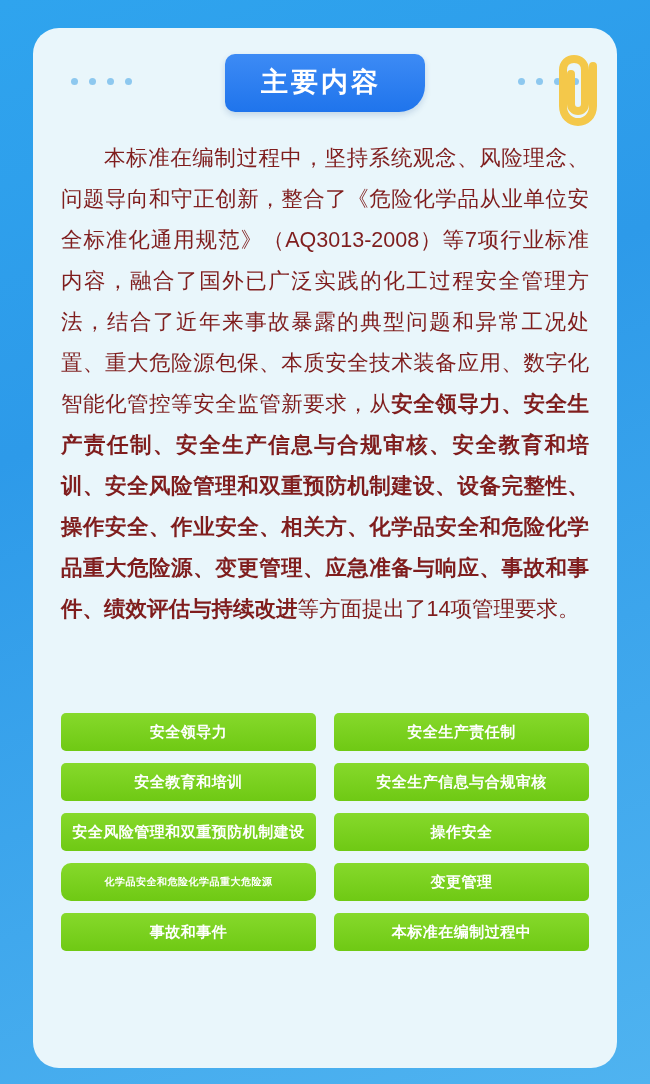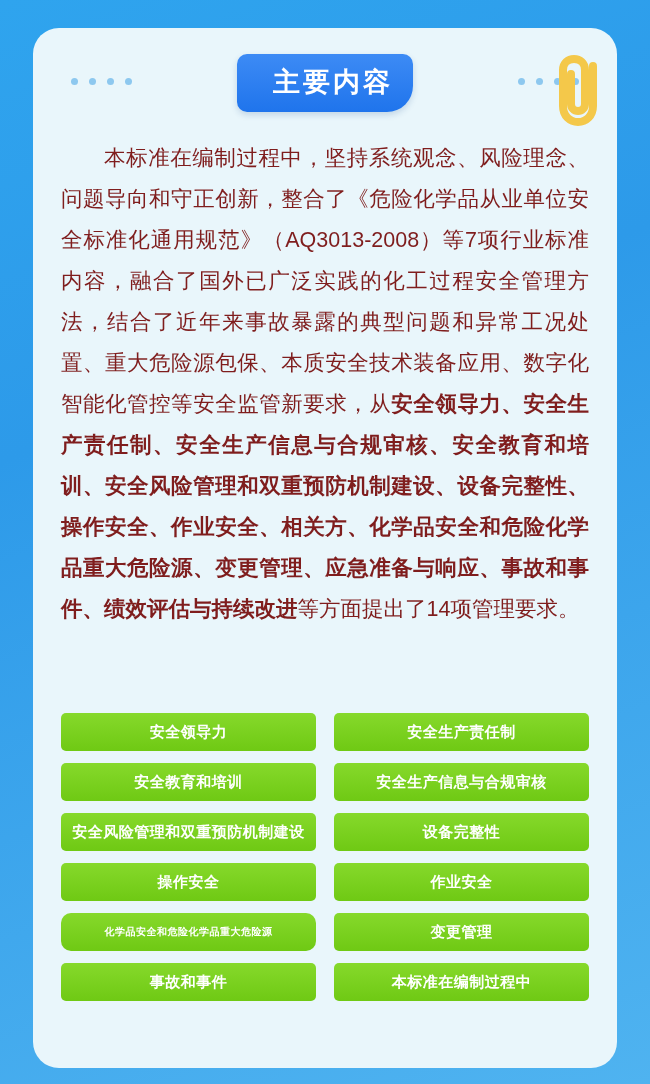--- a/index.html
+++ b/index.html
@@ -50,21 +50,21 @@
     position: absolute;
     left: 50%;
     transform: translateX(-50%);
     top: 8px;
     background: #2b7ff0;
     background: linear-gradient(180deg, #3d8bf5 0%, #1f74ec 100%);
     color: #ffffff;
     font-size: 27px;
     font-weight: bold;
     letter-spacing: 3px;
-    padding: 10px 20px 12px 36px;
+    padding: 10px 44px 12px 36px;
     border-radius: 10px 10px 26px 10px;
     white-space: nowrap;
     box-shadow: 0 3px 6px rgba(20,70,140,0.18);
   }
   .dots {
     position: absolute;
     top: 32px;
     display: flex;
     gap: 11px;
   }
@@ -160,23 +160,21 @@
       <div class="body-text">
         <span>本标准在编制过程中，坚持系统观念、风险理念、问题导向和守正创新，整合了《危险化学品从业单位安全标准化通用规范》（AQ3013-2008）等7项行业标准内容，融合了国外已广泛实践的化工过程安全管理方法，结合了近年来事故暴露的典型问题和异常工况处置、重大危险源包保、本质安全技术装备应用、数字化智能化管控等安全监管新要求，从</span><b>安全领导力、安全生产责任制、安全生产信息与合规审核、安全教育和培训、安全风险管理和双重预防机制建设、设备完整性、操作安全、作业安全、相关方、化学品安全和危险化学品重大危险源、变更管理、应急准备与响应、事故和事件、绩效评估与持续改进</b><span>等方面提出了14项管理要求。</span>
       </div>
 
       <div class="tag-grid">
         <div class="tag">安全领导力</div>
         <div class="tag">安全生产责任制</div>
         <div class="tag">安全教育和培训</div>
         <div class="tag">安全生产信息与合规审核</div>
         <div class="tag">安全风险管理和双重预防机制建设</div>
-        <div class="tag">设备完整性</div>
         <div class="tag">操作安全</div>
-        <div class="tag">作业安全</div>
         <div class="tag small">化学品安全和危险化学品重大危险源</div>
         <div class="tag">变更管理</div>
         <div class="tag">事故和事件</div>
         <div class="tag">本标准在编制过程中</div>
       </div>
 
     </div>
   </div>
 </div>
 

